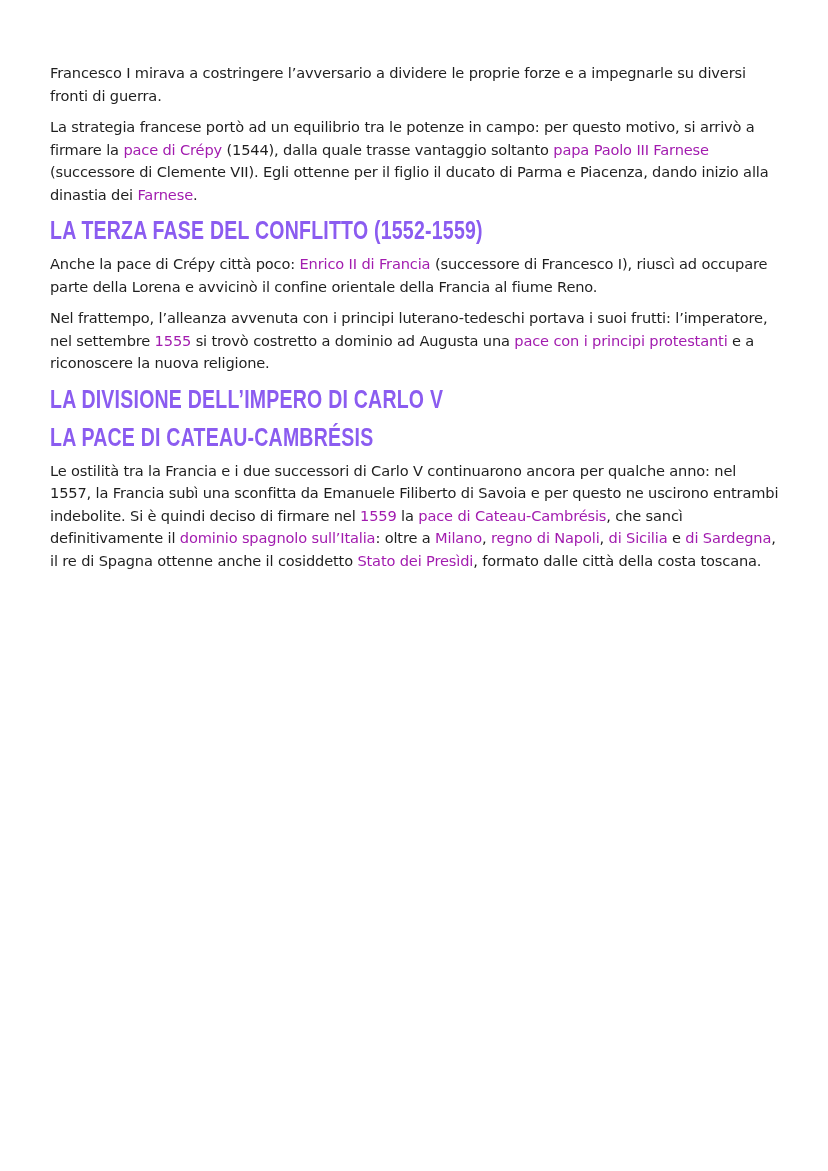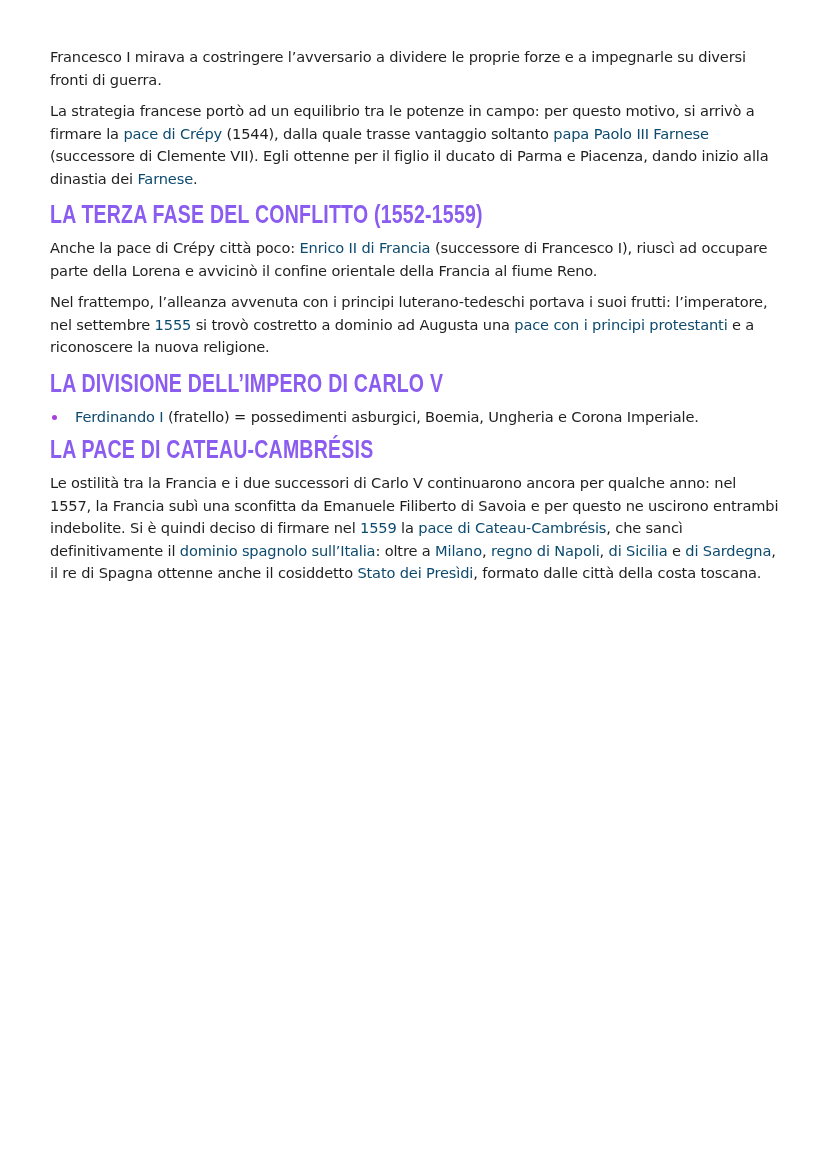--- a/index.html
+++ b/index.html
@@ -11,31 +11,31 @@
       width: 828px;
       height: 1171px;
       position: relative;
       overflow: hidden;
       font-family: "DejaVu Sans", sans-serif;
       color: #1f1f1f;
     }
     .page {
       position: absolute;
       left: 50px;
-      top: 46px;
+      top: 62px;
       width: 730px;
     }
     p {
       margin: 0 0 9px 0;
       font-size: 14.6px;
       line-height: 22.5px;
       letter-spacing: -0.15px;
     }
     .hl {
-      color: #0c4a6e;
+      color: #a21caf;
     }
     h2 {
       margin: 6px 0 8px 0;
       font-family: "Liberation Sans Narrow", "Liberation Sans", sans-serif;
       font-weight: bold;
       font-size: 25px;
       line-height: 30px;
       color: #8b5cf0;
       text-transform: uppercase;
       letter-spacing: 0.3px;
@@ -77,20 +77,19 @@
   <h2>La terza fase del conflitto (1552-1559)</h2>
 
   <p><span>Anche la pace di Crépy città poco: </span><span class="hl">Enrico II di Francia</span><span> (successore di Francesco I), riuscì ad occupare parte della Lorena e avvicinò il confine orientale della Francia al fiume Reno.</span></p>
 
   <p><span>Nel frattempo, l’alleanza avvenuta con i principi luterano-tedeschi portava i suoi frutti: l’imperatore, nel settembre </span><span class="hl">1555</span><span> si trovò costretto a dominio ad Augusta una </span><span class="hl">pace con i principi protestanti</span><span> e a riconoscere la nuova religione.</span></p>
 
   <h2>La divisione dell’impero di Carlo V</h2>
 
 
   <ul>
-    <li><span class="bullet"></span><span class="hl">Ferdinando I</span><span> (fratello) = possedimenti asburgici, Boemia, Ungheria e Corona Imperiale.</span></li>
   </ul>
 
   <h2>La pace di Cateau-Cambrésis</h2>
 
   <p><span>Le ostilità tra la Francia e i due successori di Carlo V continuarono ancora per qualche anno: nel 1557, la Francia subì una sconfitta da Emanuele Filiberto di Savoia e per questo ne uscirono entrambi indebolite. Si è quindi deciso di firmare nel </span><span class="hl">1559</span><span> la </span><span class="hl">pace di Cateau-Cambrésis</span><span>, che sancì definitivamente il </span><span class="hl">dominio spagnolo sull’Italia</span><span>: oltre a </span><span class="hl">Milano</span><span>, </span><span class="hl">regno di Napoli</span><span>, </span><span class="hl">di Sicilia</span><span> e </span><span class="hl">di Sardegna</span><span>, il re di Spagna ottenne anche il cosiddetto </span><span class="hl">Stato dei Presìdi</span><span>, formato dalle città della costa toscana.</span></p>
 
 </div>
 
 </body></html>

